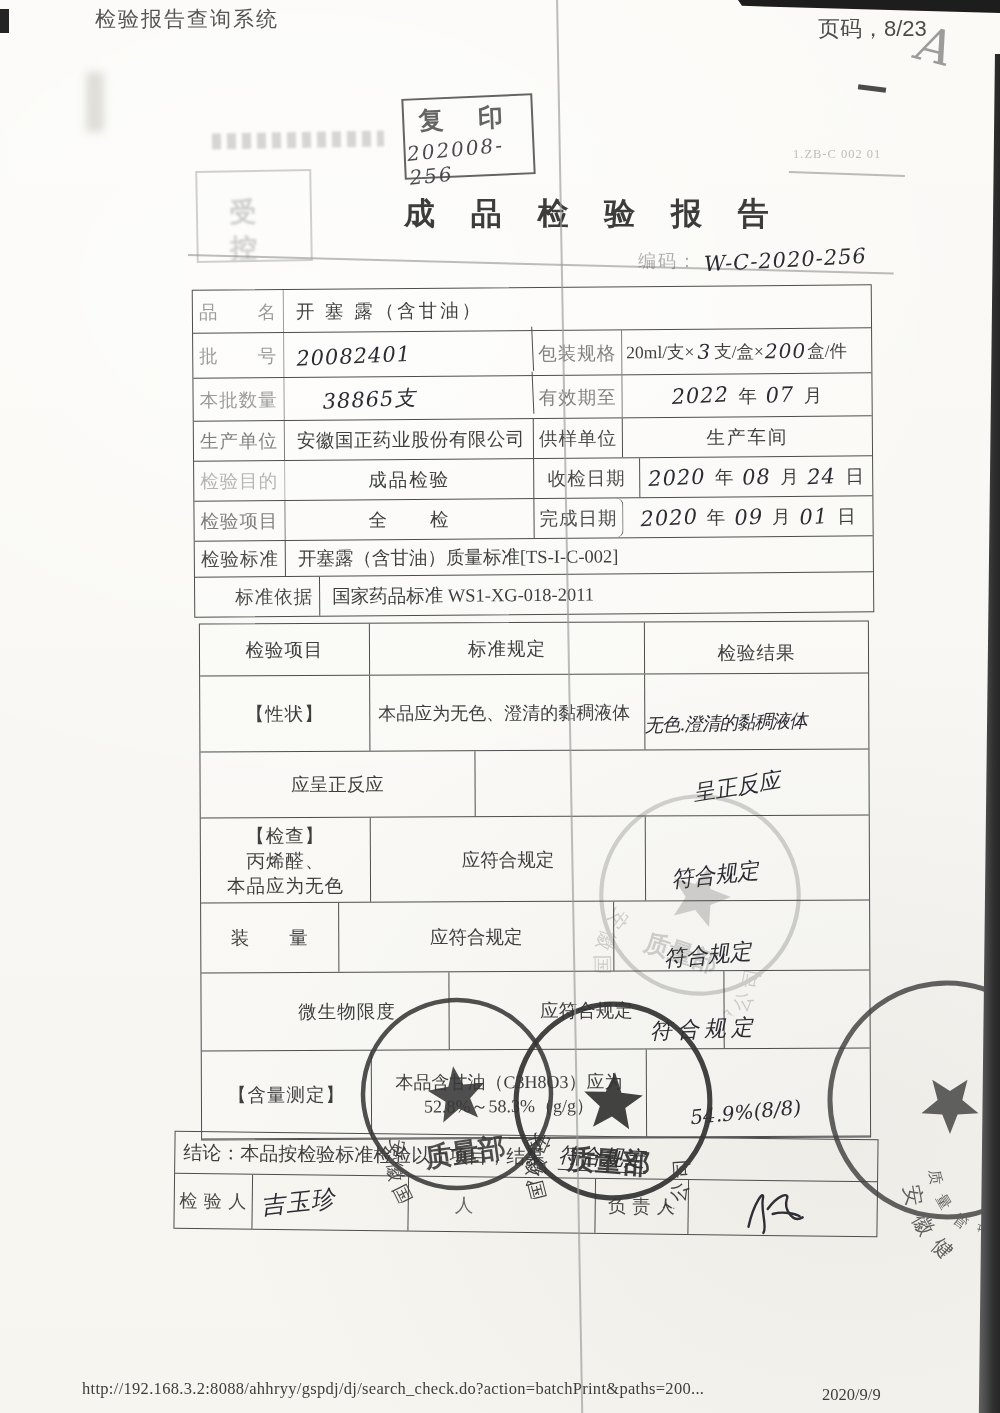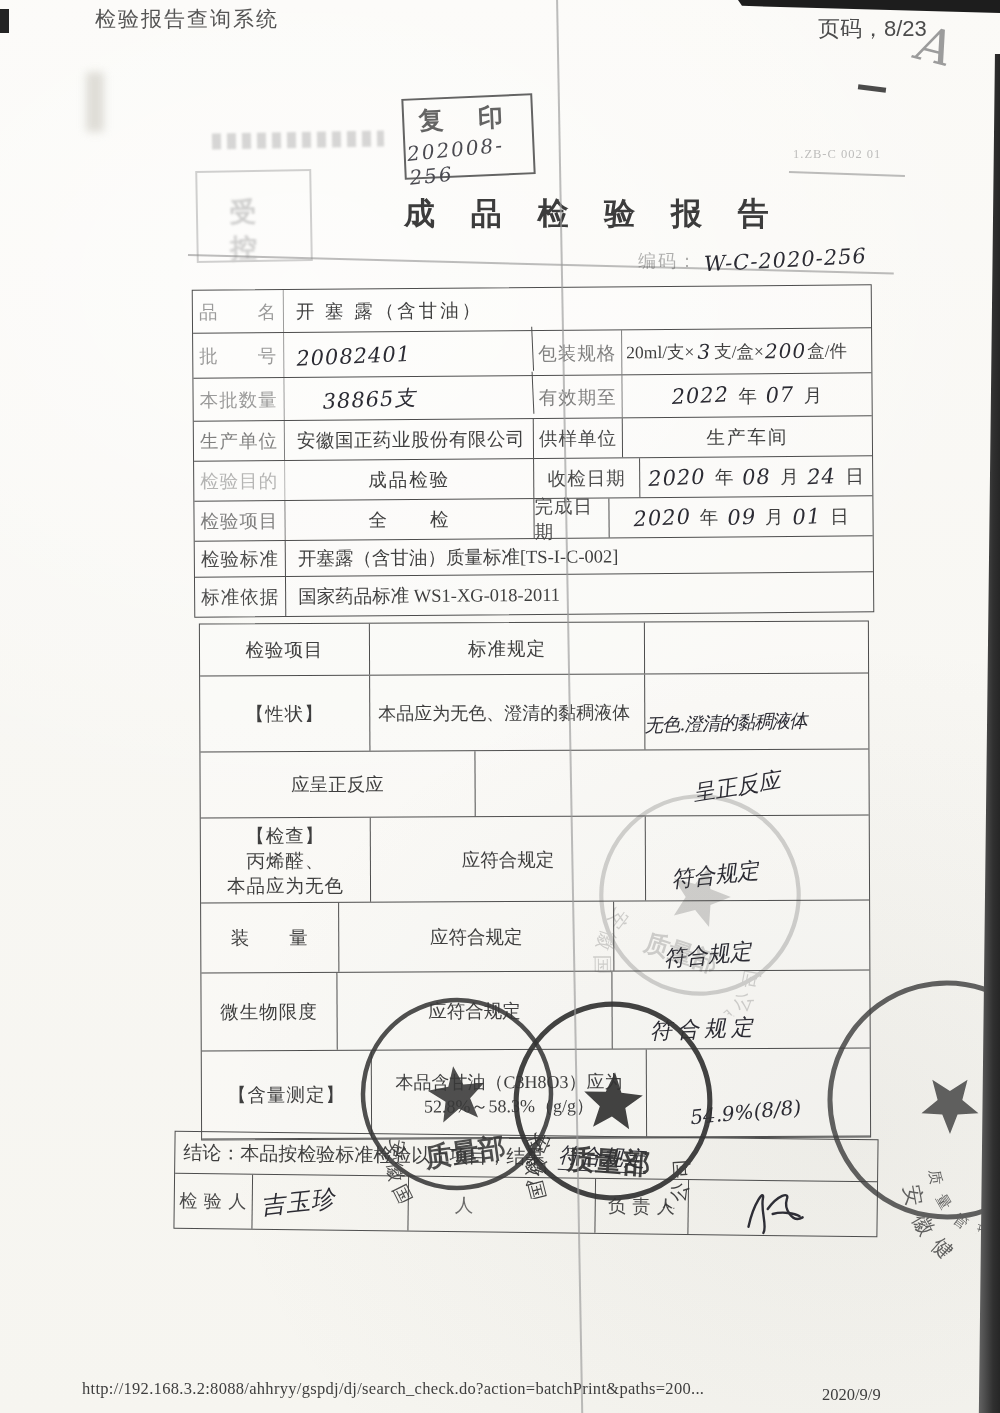--- a/index.html
+++ b/index.html
@@ -161,46 +161,47 @@
           <span class="hw hwnum">08</span>
           <span>月</span>
           <span class="hw hwnum">24</span>
           <span>日</span>
         </div>
       </div>
     </div>
     <div class="row" style="height:40px;">
       <div class="cell lbl bR faded2" style="width:91px;">检验项目</div>
       <div class="cell bR ctr" style="width:249px;letter-spacing:2px;">全　　检</div>
-      <div class="cell lbl bR" style="width:75px;">完成日期</div>
+      <div class="cell lbl bR" style="width:89px;border-radius:7px;">完成日期</div>
       <div class="cell" style="flex:1;">
         <div class="dateparts">
           <span class="hw hwnum">2020</span>
           <span>年</span>
           <span class="hw hwnum">09</span>
           <span>月</span>
           <span class="hw hwnum">01</span>
           <span>日</span>
         </div>
       </div>
     </div>
     <div class="row" style="height:36px;">
       <div class="cell lbl bR" style="width:91px;">检验标准</div>
       <div class="cell pl" style="flex:1;">开塞露（含甘油）质量标准[TS-I-C-002]</div>
     </div>
     <div class="row" style="height:39px;">
-      <div class="cell lbl bR" style="width:91px;">标准依据</div>
+      <div class="cell lbl bR" style="width:91px;margin-left:34px;">标准依据</div>
       <div class="cell pl" style="flex:1;">国家药品标准 WS1-XG-018-2011</div>
     </div>
   </div>
 
   <div class="tbl" style="left:200px;top:622px;width:668px;transform:rotate(-0.25deg);">
     <div class="row" style="height:52px;">
       <div class="cell rlbl bR" style="width:170px;">检验项目</div>
       <div class="cell rlbl bR" style="width:275px;">标准规定</div>
+      <div class="cell rlbl" style="flex:1;padding-top:10px;">检验结果</div>
     </div>
     <div class="row" style="height:76px;">
       <div class="cell rlbl bR pre" style="width:170px;">【性状】</div>
       <div class="cell bR" style="width:275px;padding-left:8px;font-size:18px;">本品应为无色、澄清的黏稠液体</div>
       <div class="cell" style="flex:1;"></div>
     </div>
     <div class="row" style="height:66px;">
       <div class="cell bR ctr" style="width:275px;">应呈正反应</div>
       <div class="cell" style="flex:1;"></div>
     </div>
@@ -210,21 +211,21 @@
 本品应为无色</div>
       <div class="cell bR ctr" style="width:275px;">应符合规定</div>
       <div class="cell" style="flex:1;"></div>
     </div>
     <div class="row" style="height:70px;">
       <div class="cell rlbl bR" style="width:138px;">装　　量</div>
       <div class="cell bR ctr" style="width:275px;">应符合规定</div>
       <div class="cell" style="flex:1;"></div>
     </div>
     <div class="row" style="height:78px;">
-      <div class="cell rlbl bR" style="width:136px;">微生物限度</div>
+      <div class="cell rlbl bR" style="width:204px;margin-left:44px;">微生物限度</div>
       <div class="cell bR ctr" style="width:275px;">应符合规定</div>
       <div class="cell" style="flex:1;"></div>
     </div>
     <div class="row" style="height:88px;">
       <div class="cell rlbl bR" style="width:170px;">【含量测定】</div>
       <div class="cell bR ctr pre" style="width:275px;text-align:center;font-size:18px;">本品含甘油（C3H8O3）应为
 52.8%～58.3%（g/g）</div>
       <div class="cell" style="flex:1;"></div>
     </div>
 

